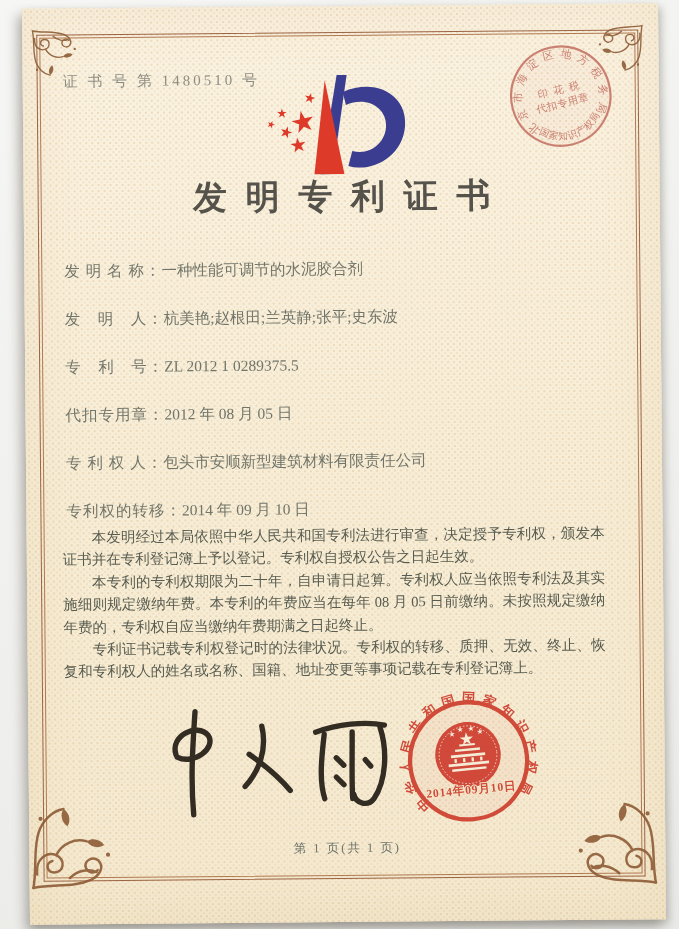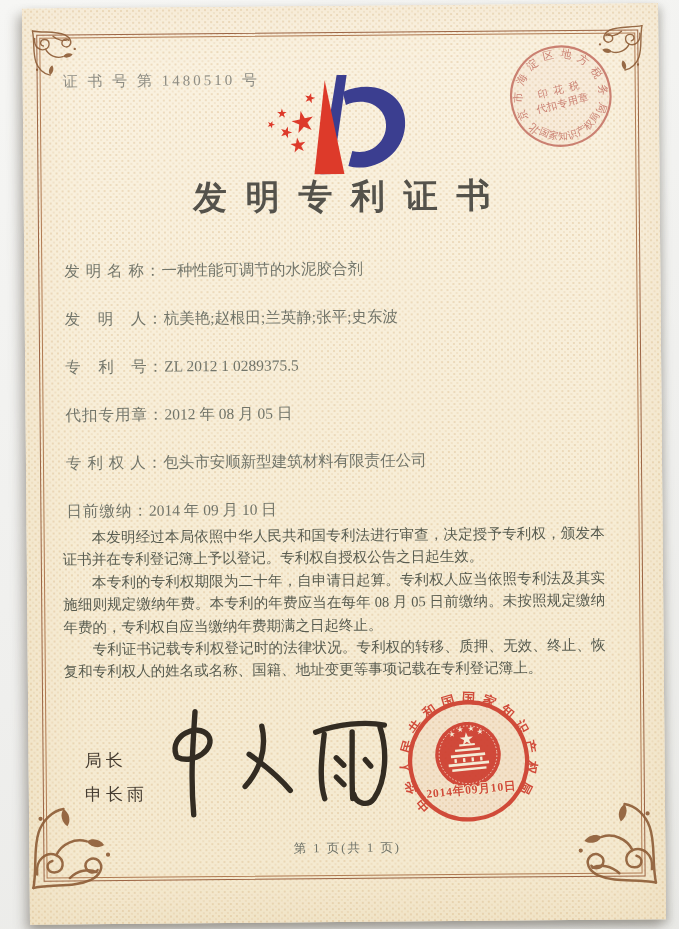--- a/index.html
+++ b/index.html
@@ -147,33 +147,29 @@
     </svg>
 
     <div class="title">发明专利证书</div>
 
     <div class="fields">
       <div class="row"><span class="lbl">发 明 名 称：</span><span class="val">一种性能可调节的水泥胶合剂</span></div>
       <div class="row"><span class="lbl">发　明　人：</span><span class="val">杭美艳;赵根田;兰英静;张平;史东波</span></div>
       <div class="row"><span class="lbl">专　利　号：</span><span class="val">ZL 2012 1 0289375.5</span></div>
       <div class="row"><span class="lbl">代扣专用章：</span><span class="val">2012 年 08 月 05 日</span></div>
       <div class="row"><span class="lbl">专 利 权 人：</span><span class="val">包头市安顺新型建筑材料有限责任公司</span></div>
-      <div class="row"><span class="lbl">日前缴纳：</span><span class="val">2014 年 09 月 10 日</span></div>
+      <div class="row"><span class="lbl">专利权的转移：</span><span class="val">2014 年 09 月 10 日</span></div>
     </div>
 
     <div class="paras">
       <p>本发明经过本局依照中华人民共和国专利法进行审查，决定授予专利权，颁发本证书并在专利登记簿上予以登记。专利权自授权公告之日起生效。</p>
       <p>本专利的专利权期限为二十年，自申请日起算。专利权人应当依照专利法及其实施细则规定缴纳年费。本专利的年费应当在每年 08 月 05 日前缴纳。未按照规定缴纳年费的，专利权自应当缴纳年费期满之日起终止。</p>
       <p>专利证书记载专利权登记时的法律状况。专利权的转移、质押、无效、终止、恢复和专利权人的姓名或名称、国籍、地址变更等事项记载在专利登记簿上。</p>
     </div>
 
-    <div class="signer">
-      <div>局长</div>
-      <div>申长雨</div>
-    </div>
 
     <svg class="signature" viewBox="0 0 240 120">
       <g fill="none" stroke="#332c22" stroke-width="5" stroke-linecap="round" stroke-linejoin="round">
         <path d="M38,12 C36,40 33,72 36,108"></path>
         <path d="M20,52 C14,34 40,22 50,34 C58,46 36,62 21,54"></path>
         <path d="M100,26 C105,48 97,68 84,82"></path>
         <path d="M88,52 C102,62 116,74 126,86"></path>
         <path d="M150,32 C170,25 196,22 214,26"></path>
         <path d="M158,34 C155,58 153,78 158,94"></path>
         <path d="M210,28 C217,50 215,78 204,94 C198,102 187,99 185,90"></path>

